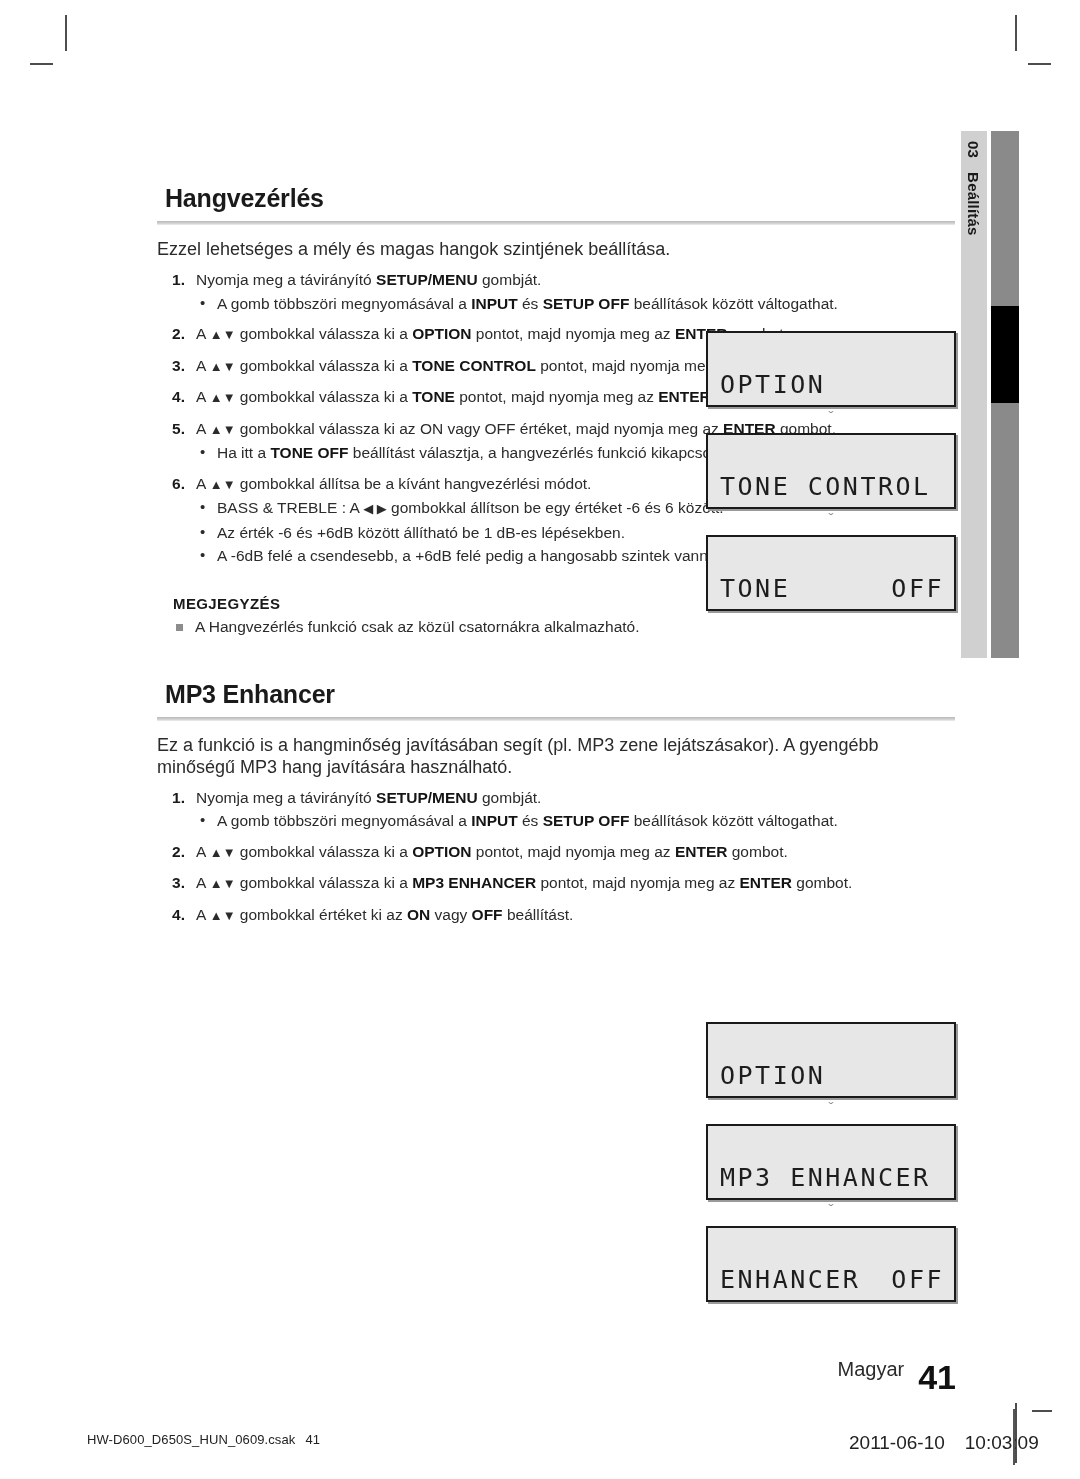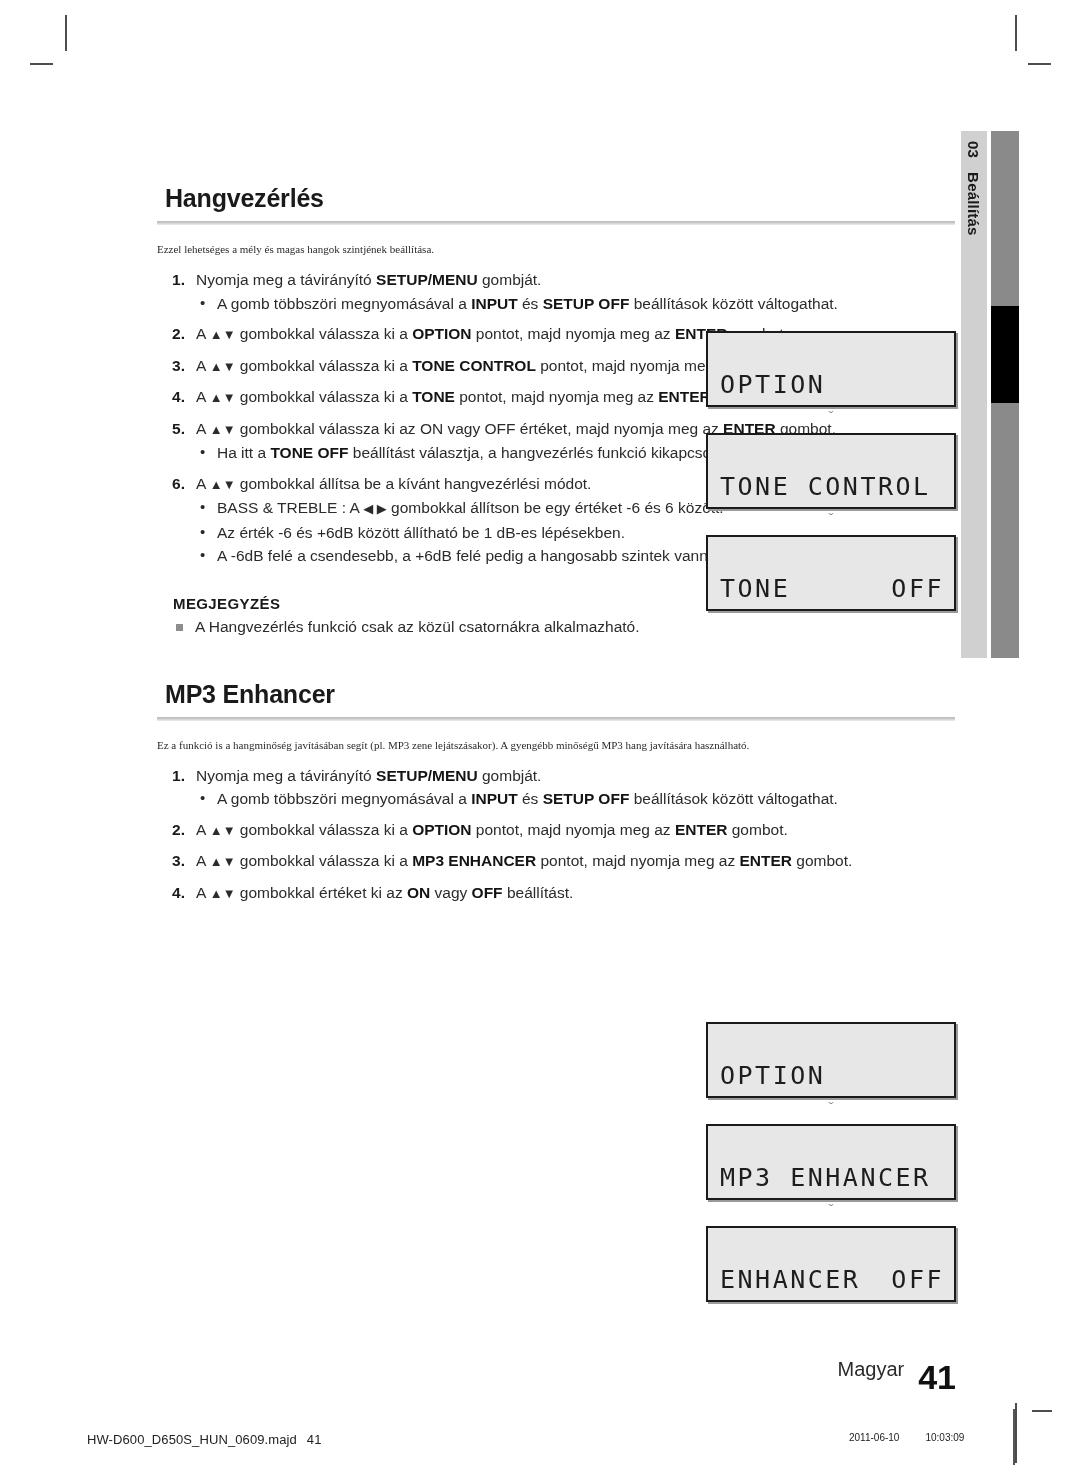--- a/index.html
+++ b/index.html
@@ -86,26 +86,25 @@
     color: #1a1a1a;
   }
   .title-rule {
     width: 798px;
     height: 4px;
     margin-top: 7px;
     background: linear-gradient(to bottom, #b9b9b9 0%, #cfcfcf 55%, #eeeeee 100%);
   }
 
   p.intro {
-    font-size: 11px;
+    font-size: 18px;
     line-height: 22px;
     margin: 13px 0 0 0;
     color: #2b2b2b;
     max-width: 760px;
-    font-family: Liberation Serif, serif;
   }
 
   ol.steps { margin: 9px 0 0 0; padding: 0; list-style: none; }
   ol.steps > li {
     position: relative;
     padding-left: 39px;
     font-size: 15.5px;
     line-height: 22.5px;
     margin-top: 8px;
     color: #2b2b2b;
@@ -219,24 +218,24 @@
     top: 1432px;
     font-size: 13px;
     color: #222;
     letter-spacing: .1px;
   }
   .imprint .pg { margin-left: 10px; }
   .timestamp {
     position: absolute;
     left: 849px;
     top: 1432px;
-    font-size: 10px;
+    font-size: 19px;
     color: #222;
     display: flex;
-    gap: 26px;
+    gap: 20px;
   }
   .foot-rule {
     position: absolute;
     left: 1013px;
     top: 1409px;
     width: 2px;
     height: 56px;
     background: #555;
   }
 </style>
@@ -328,19 +327,19 @@
     <div class="lcd">
       <div class="lcd-text"><span class="seg-left">ENHANCER</span><span class="seg-right">OFF</span></div>
     </div>
   </div>
 
 <div class="page-foot">
   <span class="lang">Magyar</span>
   <span class="pageno">41</span>
 </div>
 <div class="imprint">
-  <span>HW-D600_D650S_HUN_0609.majd</span><span class="pg">41</span>
+  <span>HW-D600_D650S_HUN_0609.csak</span><span class="pg">41</span>
 </div>
 <div class="timestamp">
   <span>2011-06-10</span>
   <span>10:03:09</span>
 </div>
 <div class="foot-rule"></div>
 
 </body></html>

